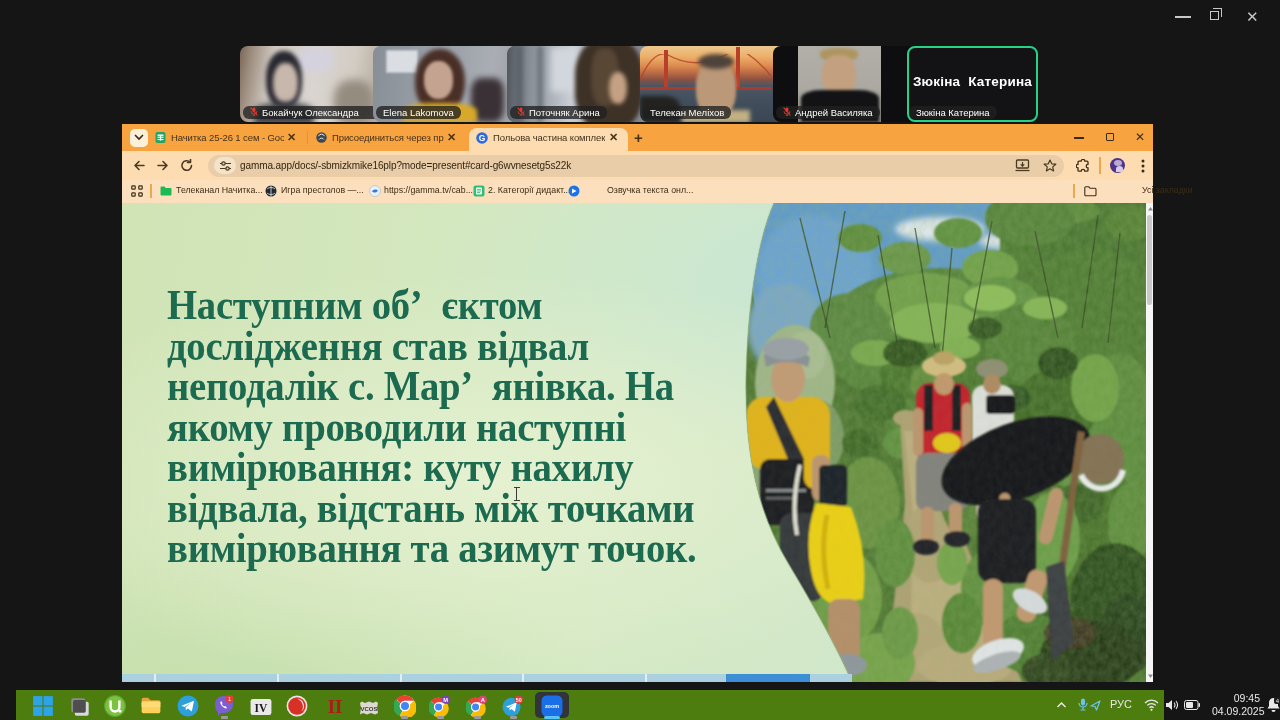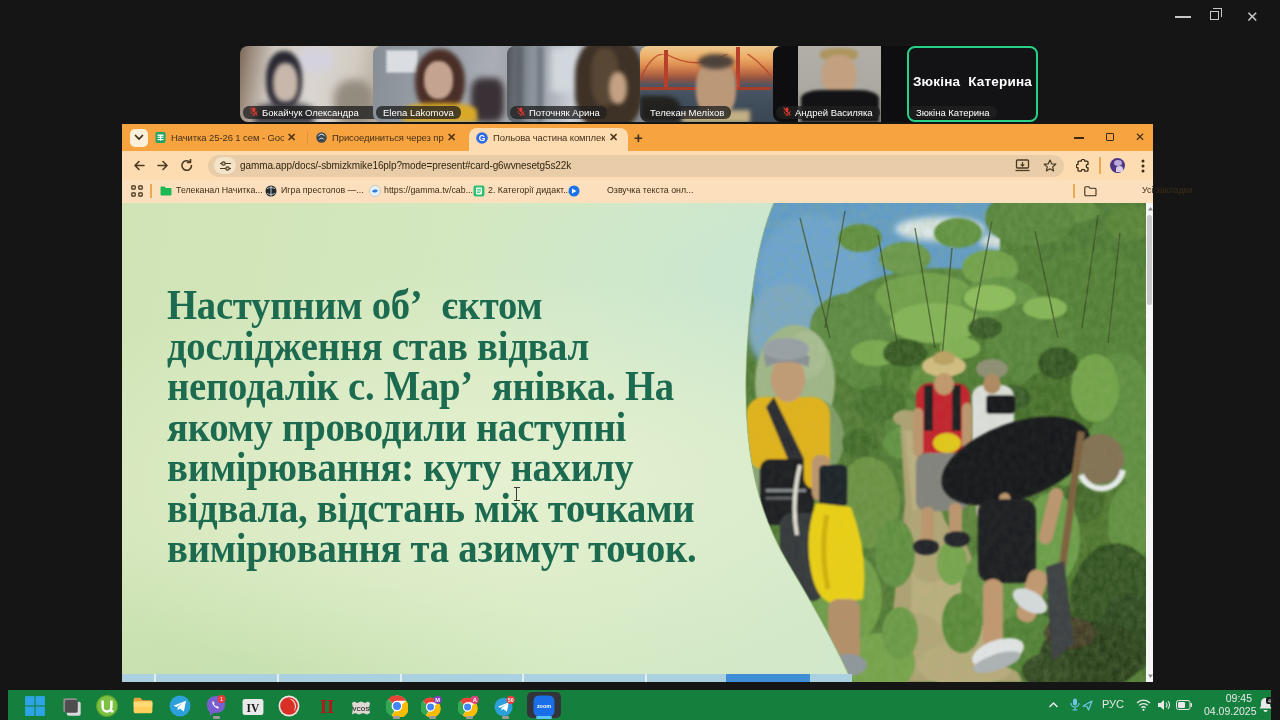--- a/index.html
+++ b/index.html
@@ -28,21 +28,21 @@
   .tab-title { font-size:9.5px; letter-spacing:-0.1px; color:#44301a; white-space:nowrap; overflow:hidden; }
   .x { color:#4a3519; font-size:11px; font-weight:bold; }
 
   
   #heading { position:absolute; left:45px; top:82px; width:620px;
              font-family:"Liberation Serif", serif; font-weight:bold;
              font-size:43px; line-height:40.5px; color:#1c6a50; letter-spacing:-.3px;
              transform:scaleX(.9); transform-origin:left top; }
 
   
-  #taskbar { position:absolute; left:8px; top:690px; width:1263px; height:30px; background:#15803d; }
+  #taskbar { position:absolute; left:16px; top:690px; width:1148px; height:30px; background:#4d7c0f; }
   .tbi { position:absolute; top:4px; width:22px; height:22px; }
 </style>
 </head>
 <body>
 <div id="screen">
 
   <div class="abs" style="left:1175px;top:16px;width:16px;height:2px;background:#c8c8c8;"></div>
   <div class="abs" style="left:1210px;top:11px;width:9px;height:9px;border:1.5px solid #c8c8c8;background:transparent;"></div>
   <div class="abs" style="left:1213px;top:8px;width:9px;height:9px;border-top:1.5px solid #c8c8c8;border-right:1.5px solid #c8c8c8;"></div>
   <div class="abs" style="left:1246px;top:9px;width:15px;height:15px;color:#c8c8c8;font-size:15px;line-height:15px;">✕</div>

